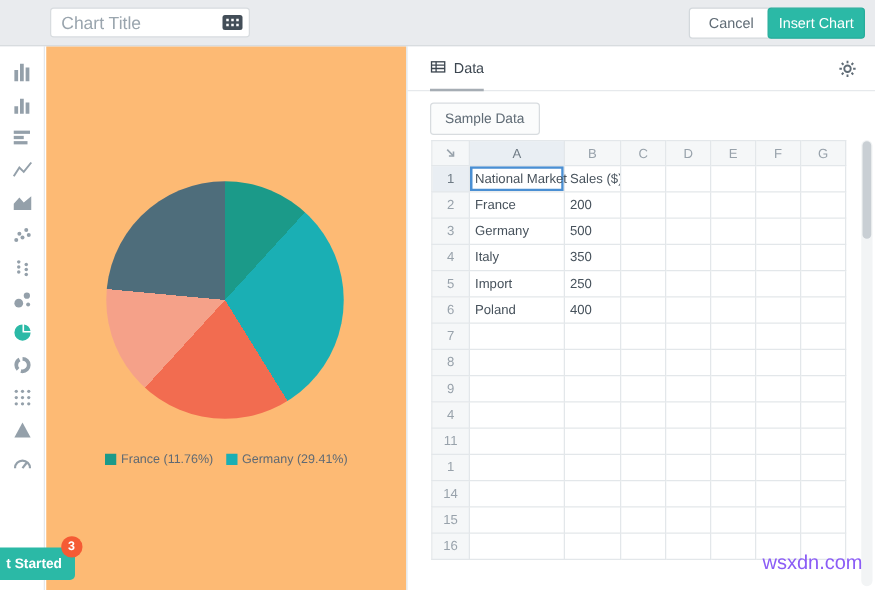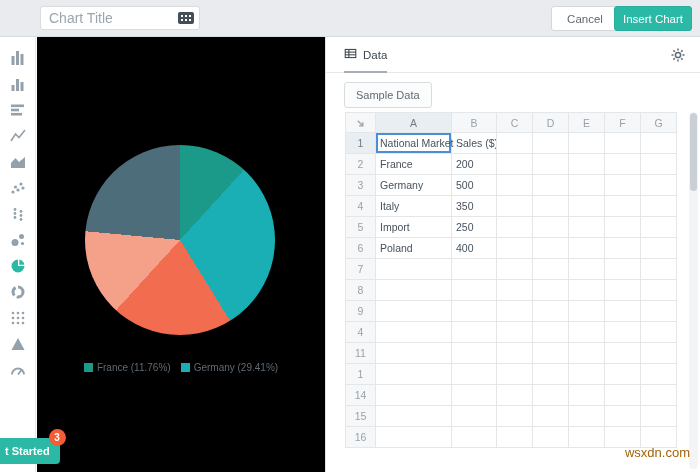--- a/index.html
+++ b/index.html
@@ -29,21 +29,21 @@
 
   
   .sidebar { position:absolute; left:0; top:37px; width:36px; bottom:0;
     background:#fff; border-right:1px solid #e5e8eb; padding-top:8px; z-index:2; }
   .sb-icon { width:35px; height:26px; display:flex; align-items:center;
     justify-content:center; color:#94a0aa; cursor:pointer; }
   .sb-icon.sel { color:#2bb9a6; }
   .sb-icon svg { width:16px; height:16px; }
 
   
-  .preview { position:absolute; left:37px; top:37px; width:288px; bottom:0; background:#000000; }
+  .preview { position:absolute; left:37px; top:37px; width:288px; bottom:0; background:#fdba74; }
   .pie { position:absolute; left:48px; top:108px; width:190px; height:190px; border-radius:50%; }
   .legend { position:absolute; left:0; top:325px; width:100%;
     display:flex; flex-direction:column; gap:6px; align-items:center; }
   .lg-row { display:flex; gap:10px; justify-content:center; }
   .lg-item { display:flex; align-items:center; font-size:10px; color:#5f6a74; white-space:nowrap; }
   .sw { width:9px; height:9px; display:inline-block; margin-right:4px; flex:none; }
 
   
   .panel { position:absolute; left:325px; top:37px; right:0; bottom:0;
     background:#fff; border-left:1px solid #dfe3e6; }
@@ -79,22 +79,22 @@
   .vthumb { position:absolute; left:1px; right:1px; top:1px; height:78px;
     background:#c9cfd4; border-radius:4px; }
 
   
   .getstarted { position:absolute; left:0; bottom:8px; height:26px; background:#2bb9a6;
     color:#fff; font-size:11px; font-weight:700; display:flex; align-items:center;
     padding:0 10px 0 5px; border-radius:0 4px 4px 0; z-index:9; cursor:pointer; }
   .gbadge { position:absolute; top:-9px; right:-6px; width:17px; height:17px;
     background:#f55b34; border-radius:50%; color:#fff; font-size:10px; font-weight:700;
     display:flex; align-items:center; justify-content:center; }
-  .watermark { position:absolute; right:10px; bottom:12px; font-size:13px;
-    color:#a16207; z-index:8; }
+  .watermark { position:absolute; right:10px; bottom:12px; font-size:16px;
+    color:#8b5cf6; z-index:8; }
 </style>
 </head>
 <body>
 
 <div class="topbar">
   <div class="title-wrap">
     <input placeholder="Chart Title" style="">
     <span class="kb-icon"></span>
   </div>
   <button class="btn btn-cancel">Cancel</button>

